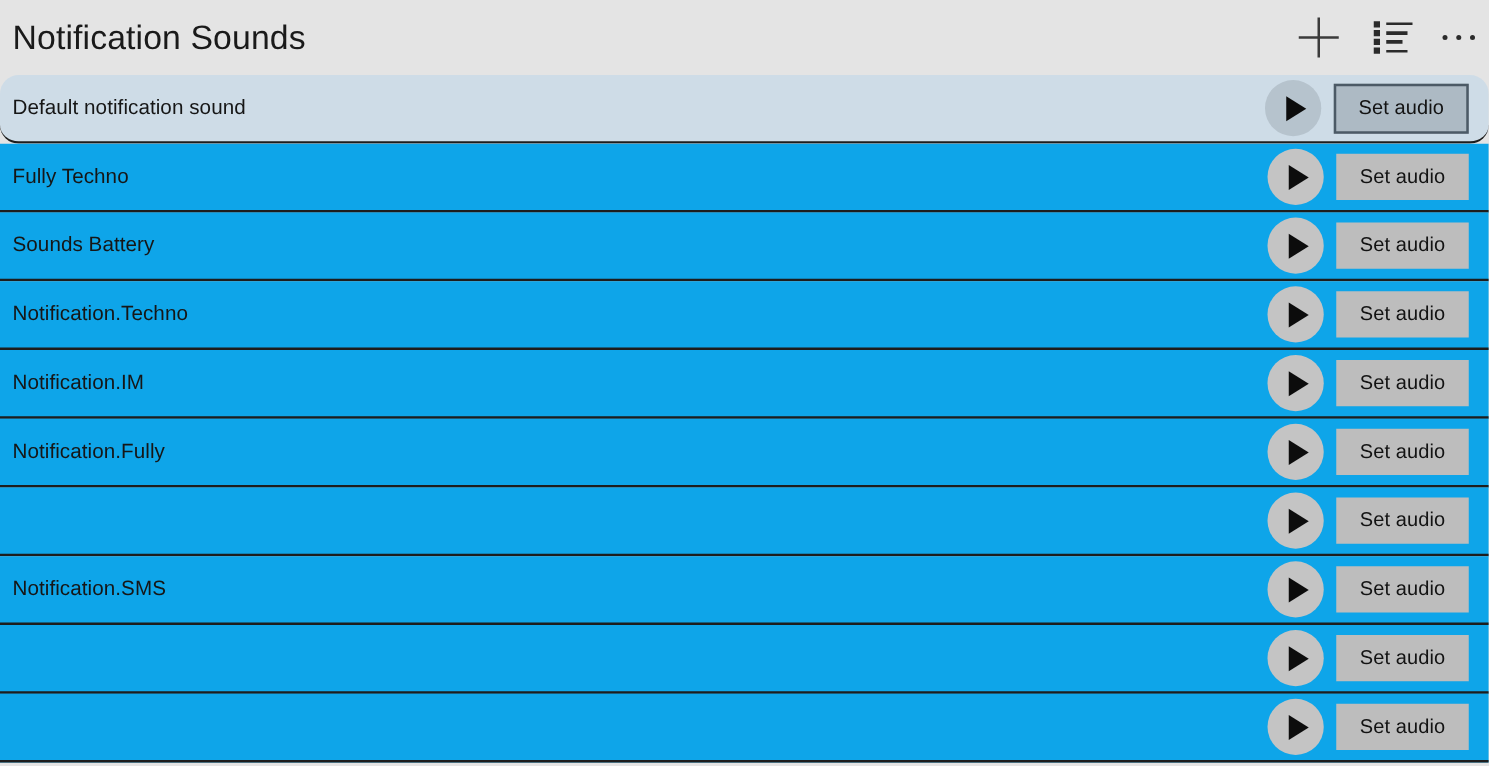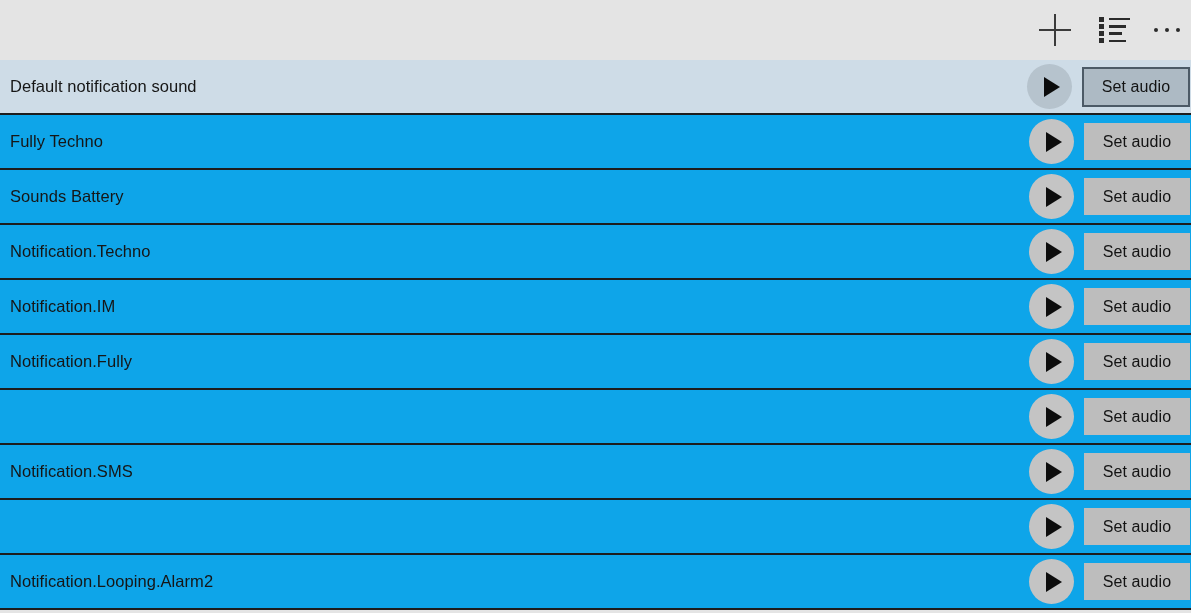--- a/index.html
+++ b/index.html
@@ -140,34 +140,35 @@
     box-sizing: border-box;
     border-bottom: 2px solid #1d1d1d;
     background: #0ea5e9;
     display: flex;
     align-items: center;
     padding-left: 10px;
     position: relative;
   }
   .row.selected {
     background: #cedce7;
+    border-radius: 15px;
   }
   .row-label {
     font-size: 16.5px;
     color: #161616;
     font-weight: 400;
     white-space: nowrap;
     letter-spacing: 0.05px;
   }
   .row-controls {
     margin-left: auto;
     display: flex;
     align-items: center;
     height: 100%;
-    padding-right: 1px;
+    padding-right: 16px;
   }
 
   .play-btn {
     width: 45px;
     height: 45px;
     border-radius: 50%;
     background: #c4c4c4;
     display: flex;
     align-items: center;
     justify-content: center;
@@ -212,20 +213,21 @@
     width: 108px;
     height: 40px;
   }
 </style>
 </head>
 <body>
 
 <div class="app">
 
   <div class="header">
+    <div class="page-title">Notification Sounds</div>
 
     <div class="header-actions">
 
       <button class="hdr-btn">
         <span class="icon-plus"></span>
       </button>
 
       <button class="hdr-btn">
         <span class="icon-list">
           <span class="lrow">
@@ -332,21 +334,20 @@
       </div>
       <div class="row">
         <div class="row-controls">
           <button class="play-btn" title="Play">
             <span class="play-tri"></span>
           </button>
           <button class="set-audio-btn">Set audio</button>
         </div>
       </div>
       <div class="row">
-        <div class="row-label">Notification.Looping.Alarm2</div>
         <div class="row-controls">
           <button class="play-btn" title="Play">
             <span class="play-tri"></span>
           </button>
           <button class="set-audio-btn">Set audio</button>
         </div>
       </div>
     </div>
 
 </div>

